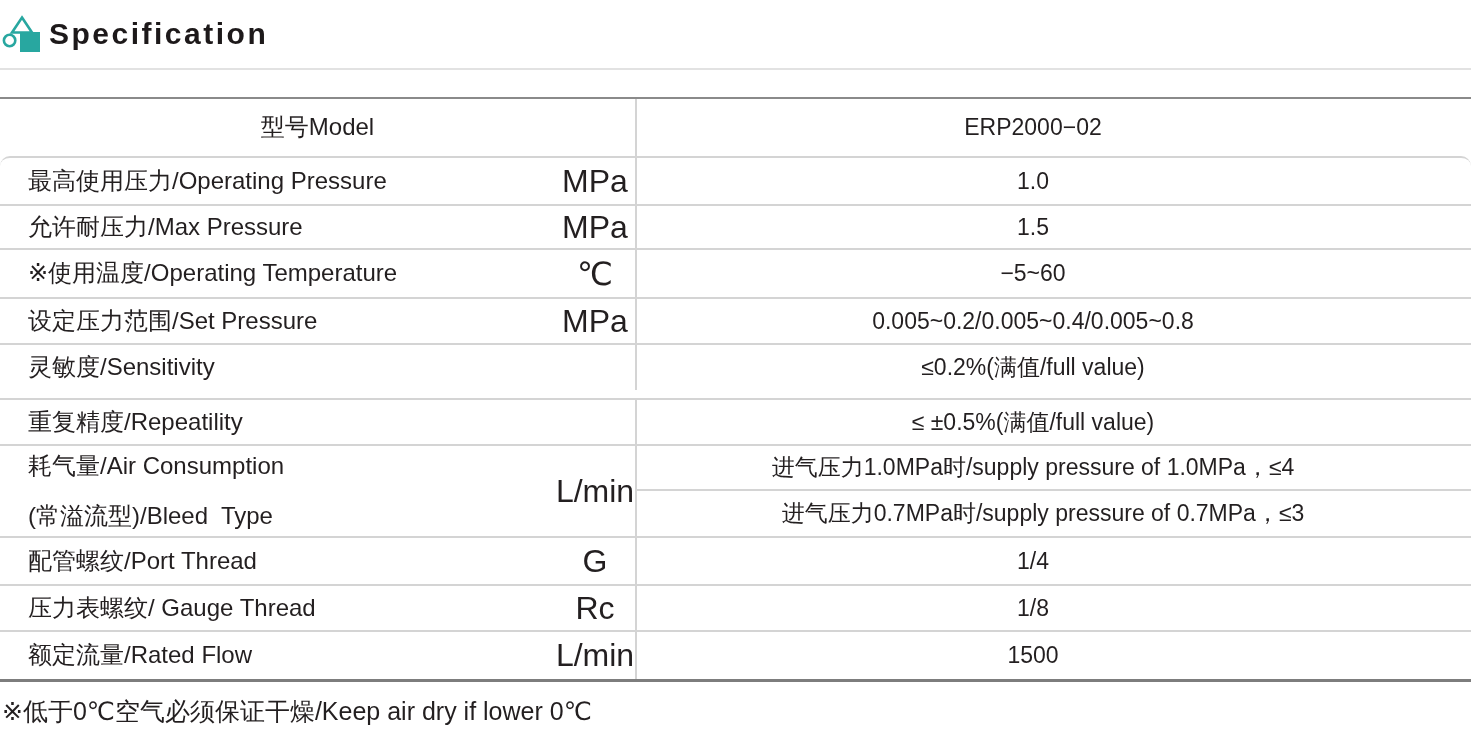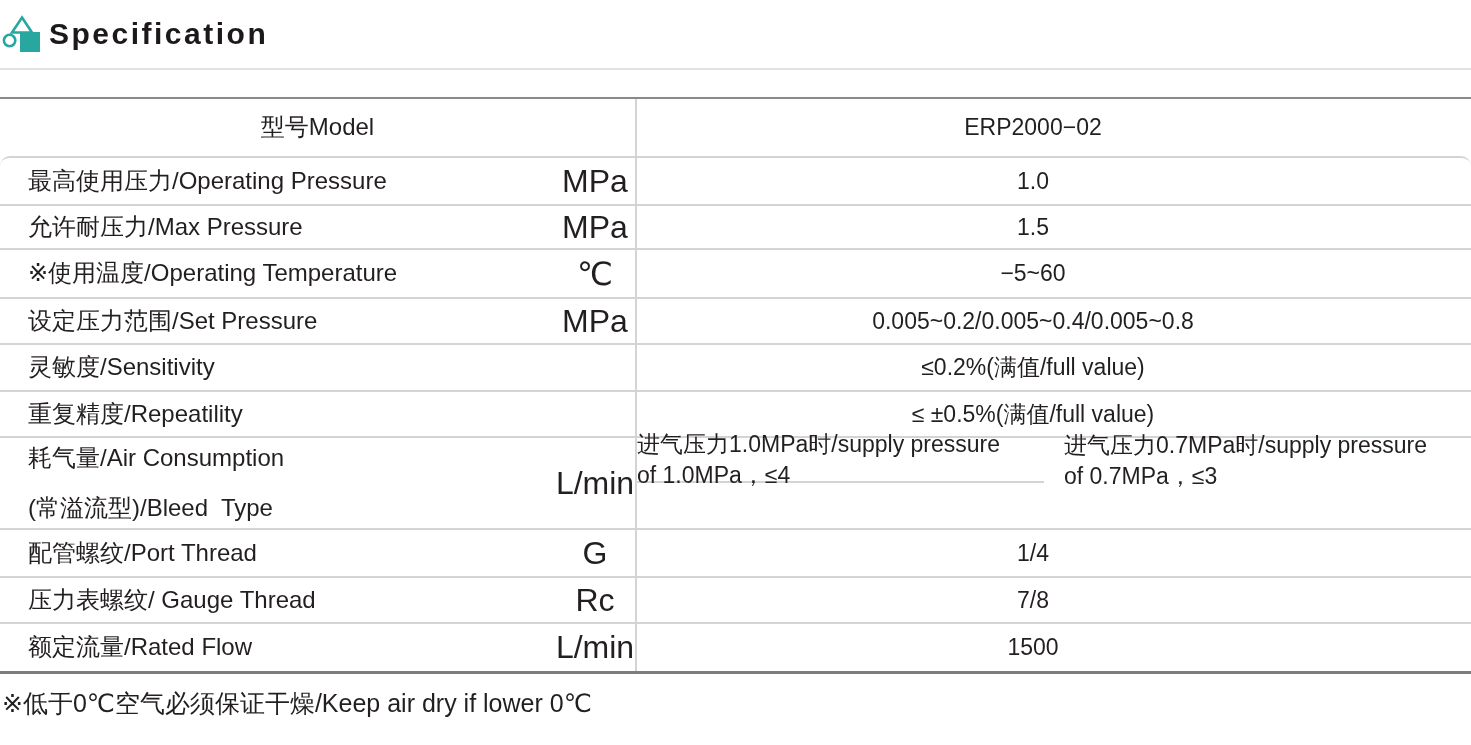--- a/index.html
+++ b/index.html
@@ -34,21 +34,21 @@
     border-bottom:3px solid #7d7d7d;
     width:1471px;
   }
   .t-row{
     display:flex;
     box-sizing:border-box;
     width:100%;
   }
   .t-row + .t-row{border-top:2px solid #d4d4d4;}
   .r0{height:57px;} .r1{height:48px;border-radius:10px;} .r2{height:44px;justify-content:flex-end;} .r3{height:49px;}
-  .r4{height:46px;} .r5{height:47px;} .r6{height:46px;} .r7{height:92px;}
+  .r4{height:46px;} .r5{height:47px;} .r6{height:46px;margin-top:8px;} .r7{height:92px;}
   .r8{height:48px;} .r9{height:46px;} .r10{height:49px;}
   .cell-l{
     width:637px;
     flex:0 0 637px;
     box-sizing:border-box;
     border-right:2px solid #d4d4d4;
     display:flex;
     align-items:center;
     padding-left:28px;
   }
@@ -74,20 +74,21 @@
     font-size:23px;
     box-sizing:border-box;
     padding-right:42px;
   }
   
   .cell-l.multi{align-items:center;}
   .lbl-stack{flex:1;display:flex;flex-direction:column;justify-content:center;gap:21px;}
   .cell-r-split{
     flex:1;
     display:flex;
+    flex-direction:column;
   }
   .sub-row{
     box-sizing:border-box;
     display:flex;
     align-items:center;
     justify-content:center;
     font-size:23px;
     padding-right:42px;
   }
   .sub-row.first{height:45px;border-bottom:2px solid #d4d4d4;}
@@ -213,21 +214,21 @@
       <span>1/4</span>
     </div>
   </div>
 
   <div class="t-row r9">
     <div class="cell-l">
       <span class="lbl">压力表螺纹/ Gauge Thread</span>
       <span class="unit">Rc</span>
     </div>
     <div class="cell-r">
-      <span>7/8</span>
+      <span>1/8</span>
     </div>
   </div>
 
   <div class="t-row r10">
     <div class="cell-l">
       <span class="lbl">额定流量/Rated Flow</span>
       <span class="unit">L/min</span>
     </div>
     <div class="cell-r">
       <span>1500</span>

